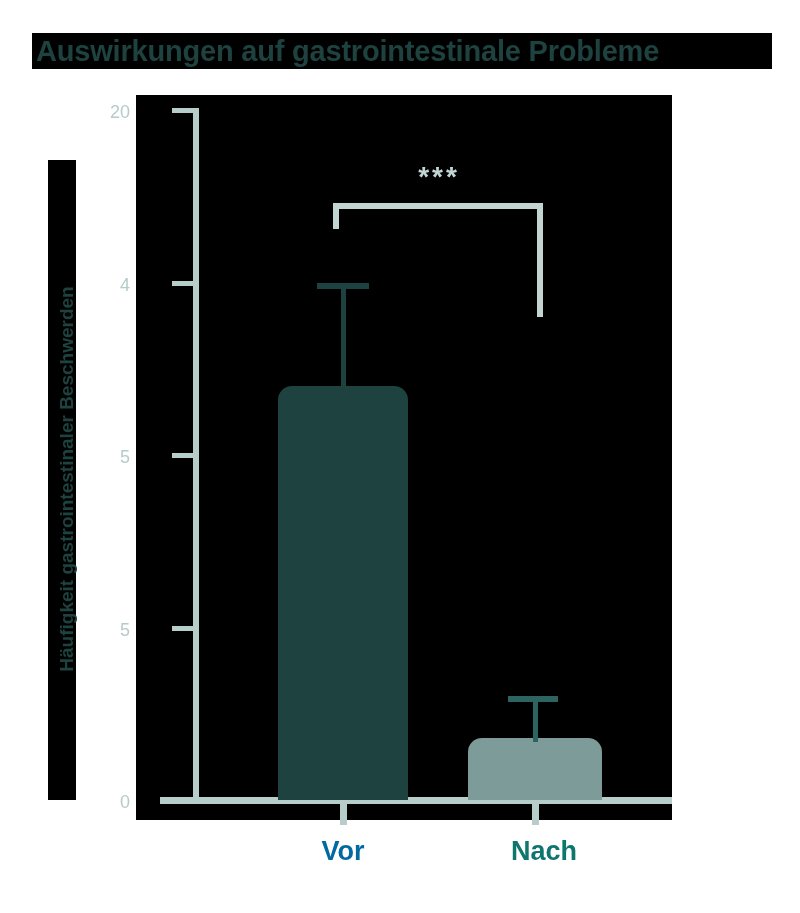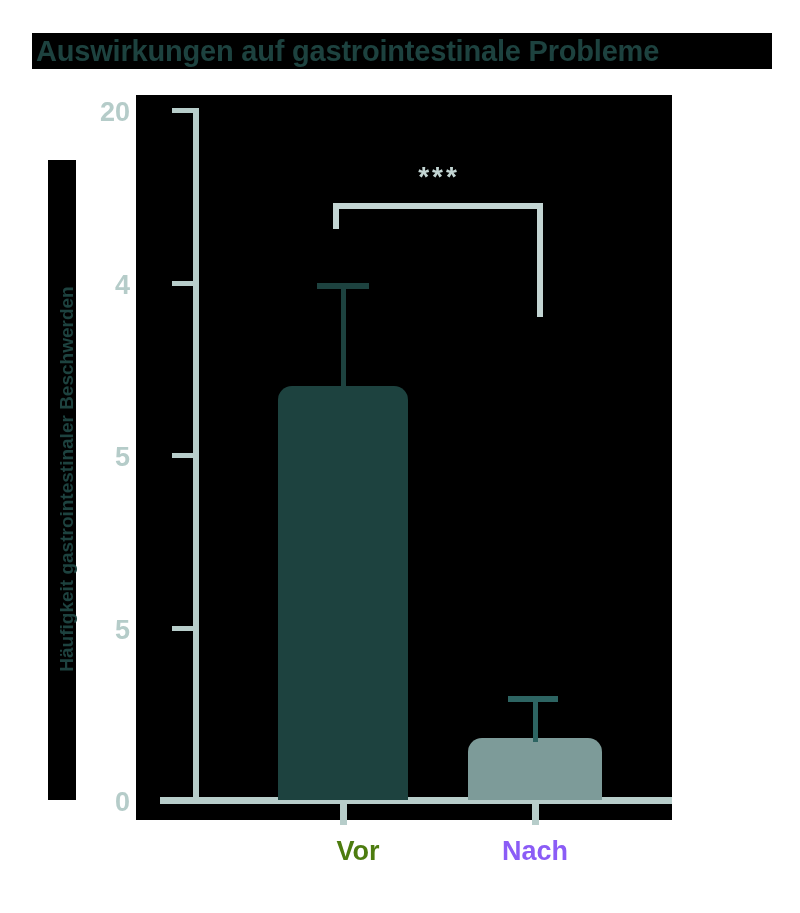--- a/index.html
+++ b/index.html
@@ -106,22 +106,22 @@
     width: 22px;
     height: 5px;
     background: #b7cdca;
   }
   .y-ticklabel {
     position: absolute;
     right: 100%;
     width: 70px;
     margin-right: 6px;
     text-align: right;
-    font-size: 27px;
-    font-weight: bold;
+    font-size: 18px;
+    font-weight: normal;
     color: #b5ccc9;
     line-height: 1;
     transform: translateY(-50%);
     top: 2px;
   }
   .y-tick-wrap {
     position: absolute;
     left: 0;
     width: 58px;
     height: 0;
@@ -177,22 +177,22 @@
   .x-ticklabel {
     position: absolute;
     top: 838px;
     width: 200px;
     text-align: center;
     font-size: 27px;
     font-weight: bold;
     line-height: 1;
     white-space: nowrap;
   }
-  #xlabel-vor   { left: 258px; color: #4d7c0f; }
-  #xlabel-nach  { left: 435px; color: #8b5cf6; }
+  #xlabel-vor   { left: 243px; color: #0369a1; }
+  #xlabel-nach  { left: 444px; color: #0f766e; }
 </style>
 </head>
 <body>
 
 <div id="figure">
 
   <div id="title-band"></div>
   <div id="chart-title">Auswirkungen auf gastrointestinale Probleme</div>
 
   <div id="ylabel-band"></div>

